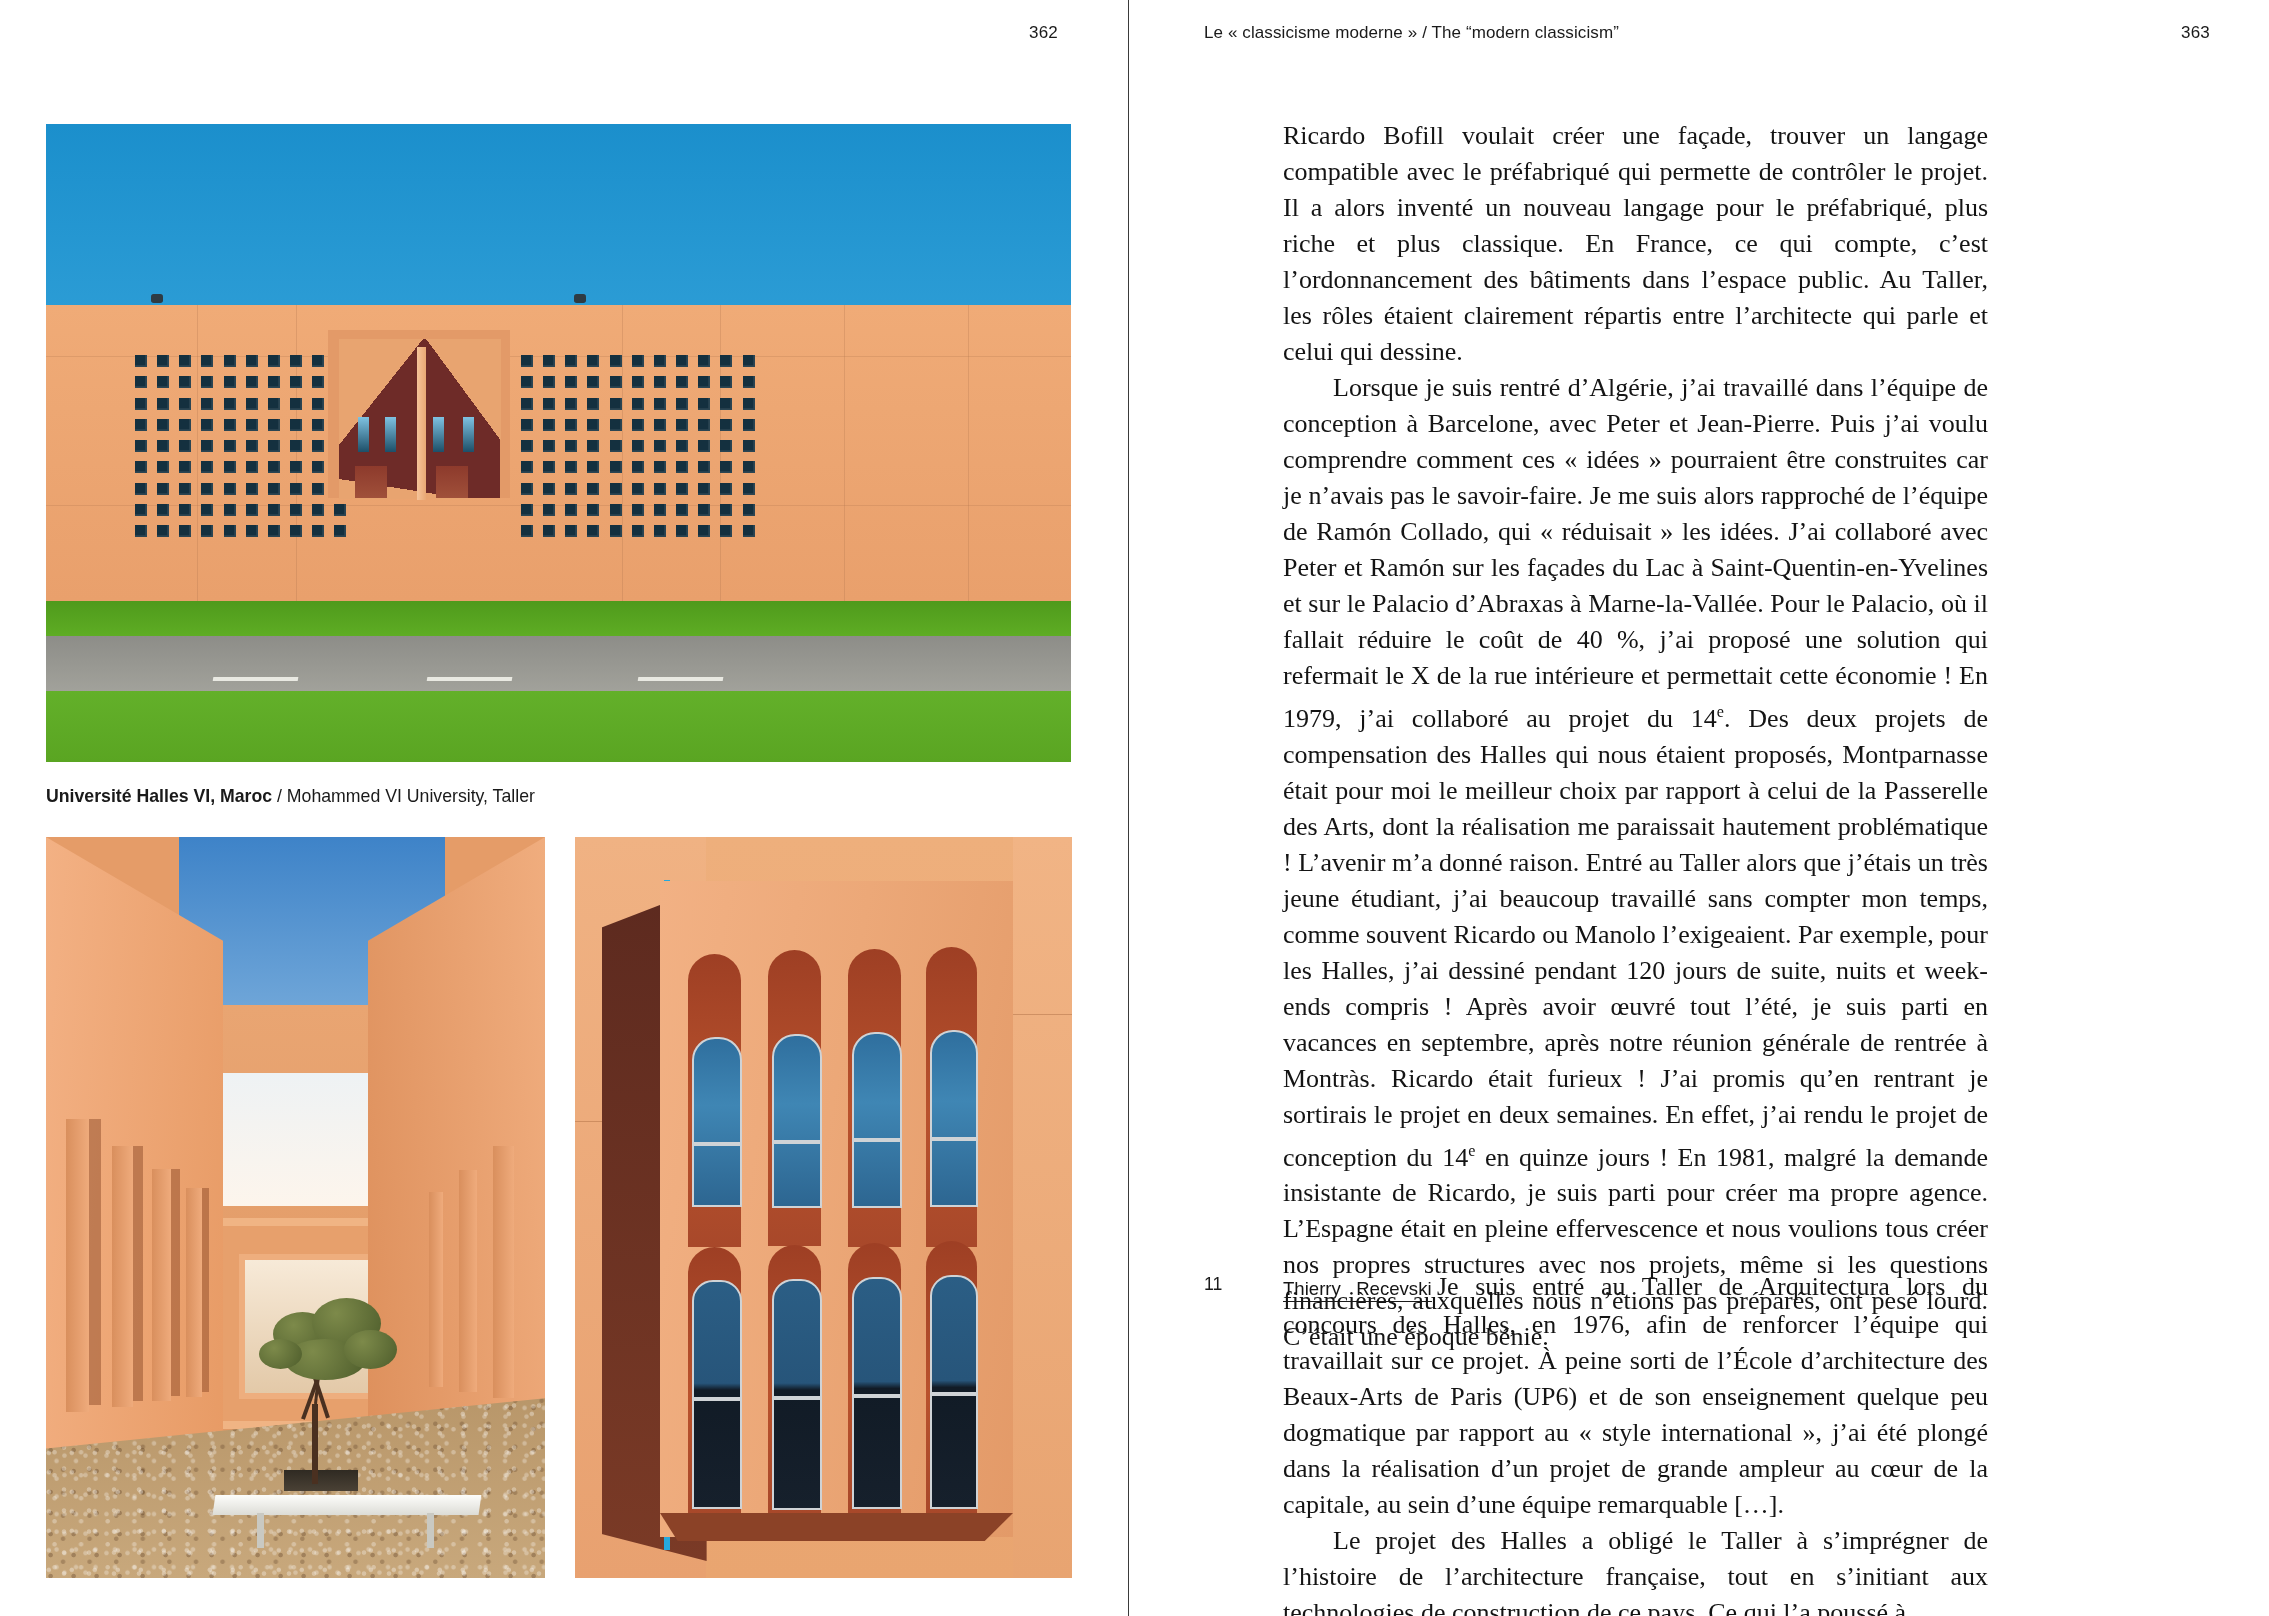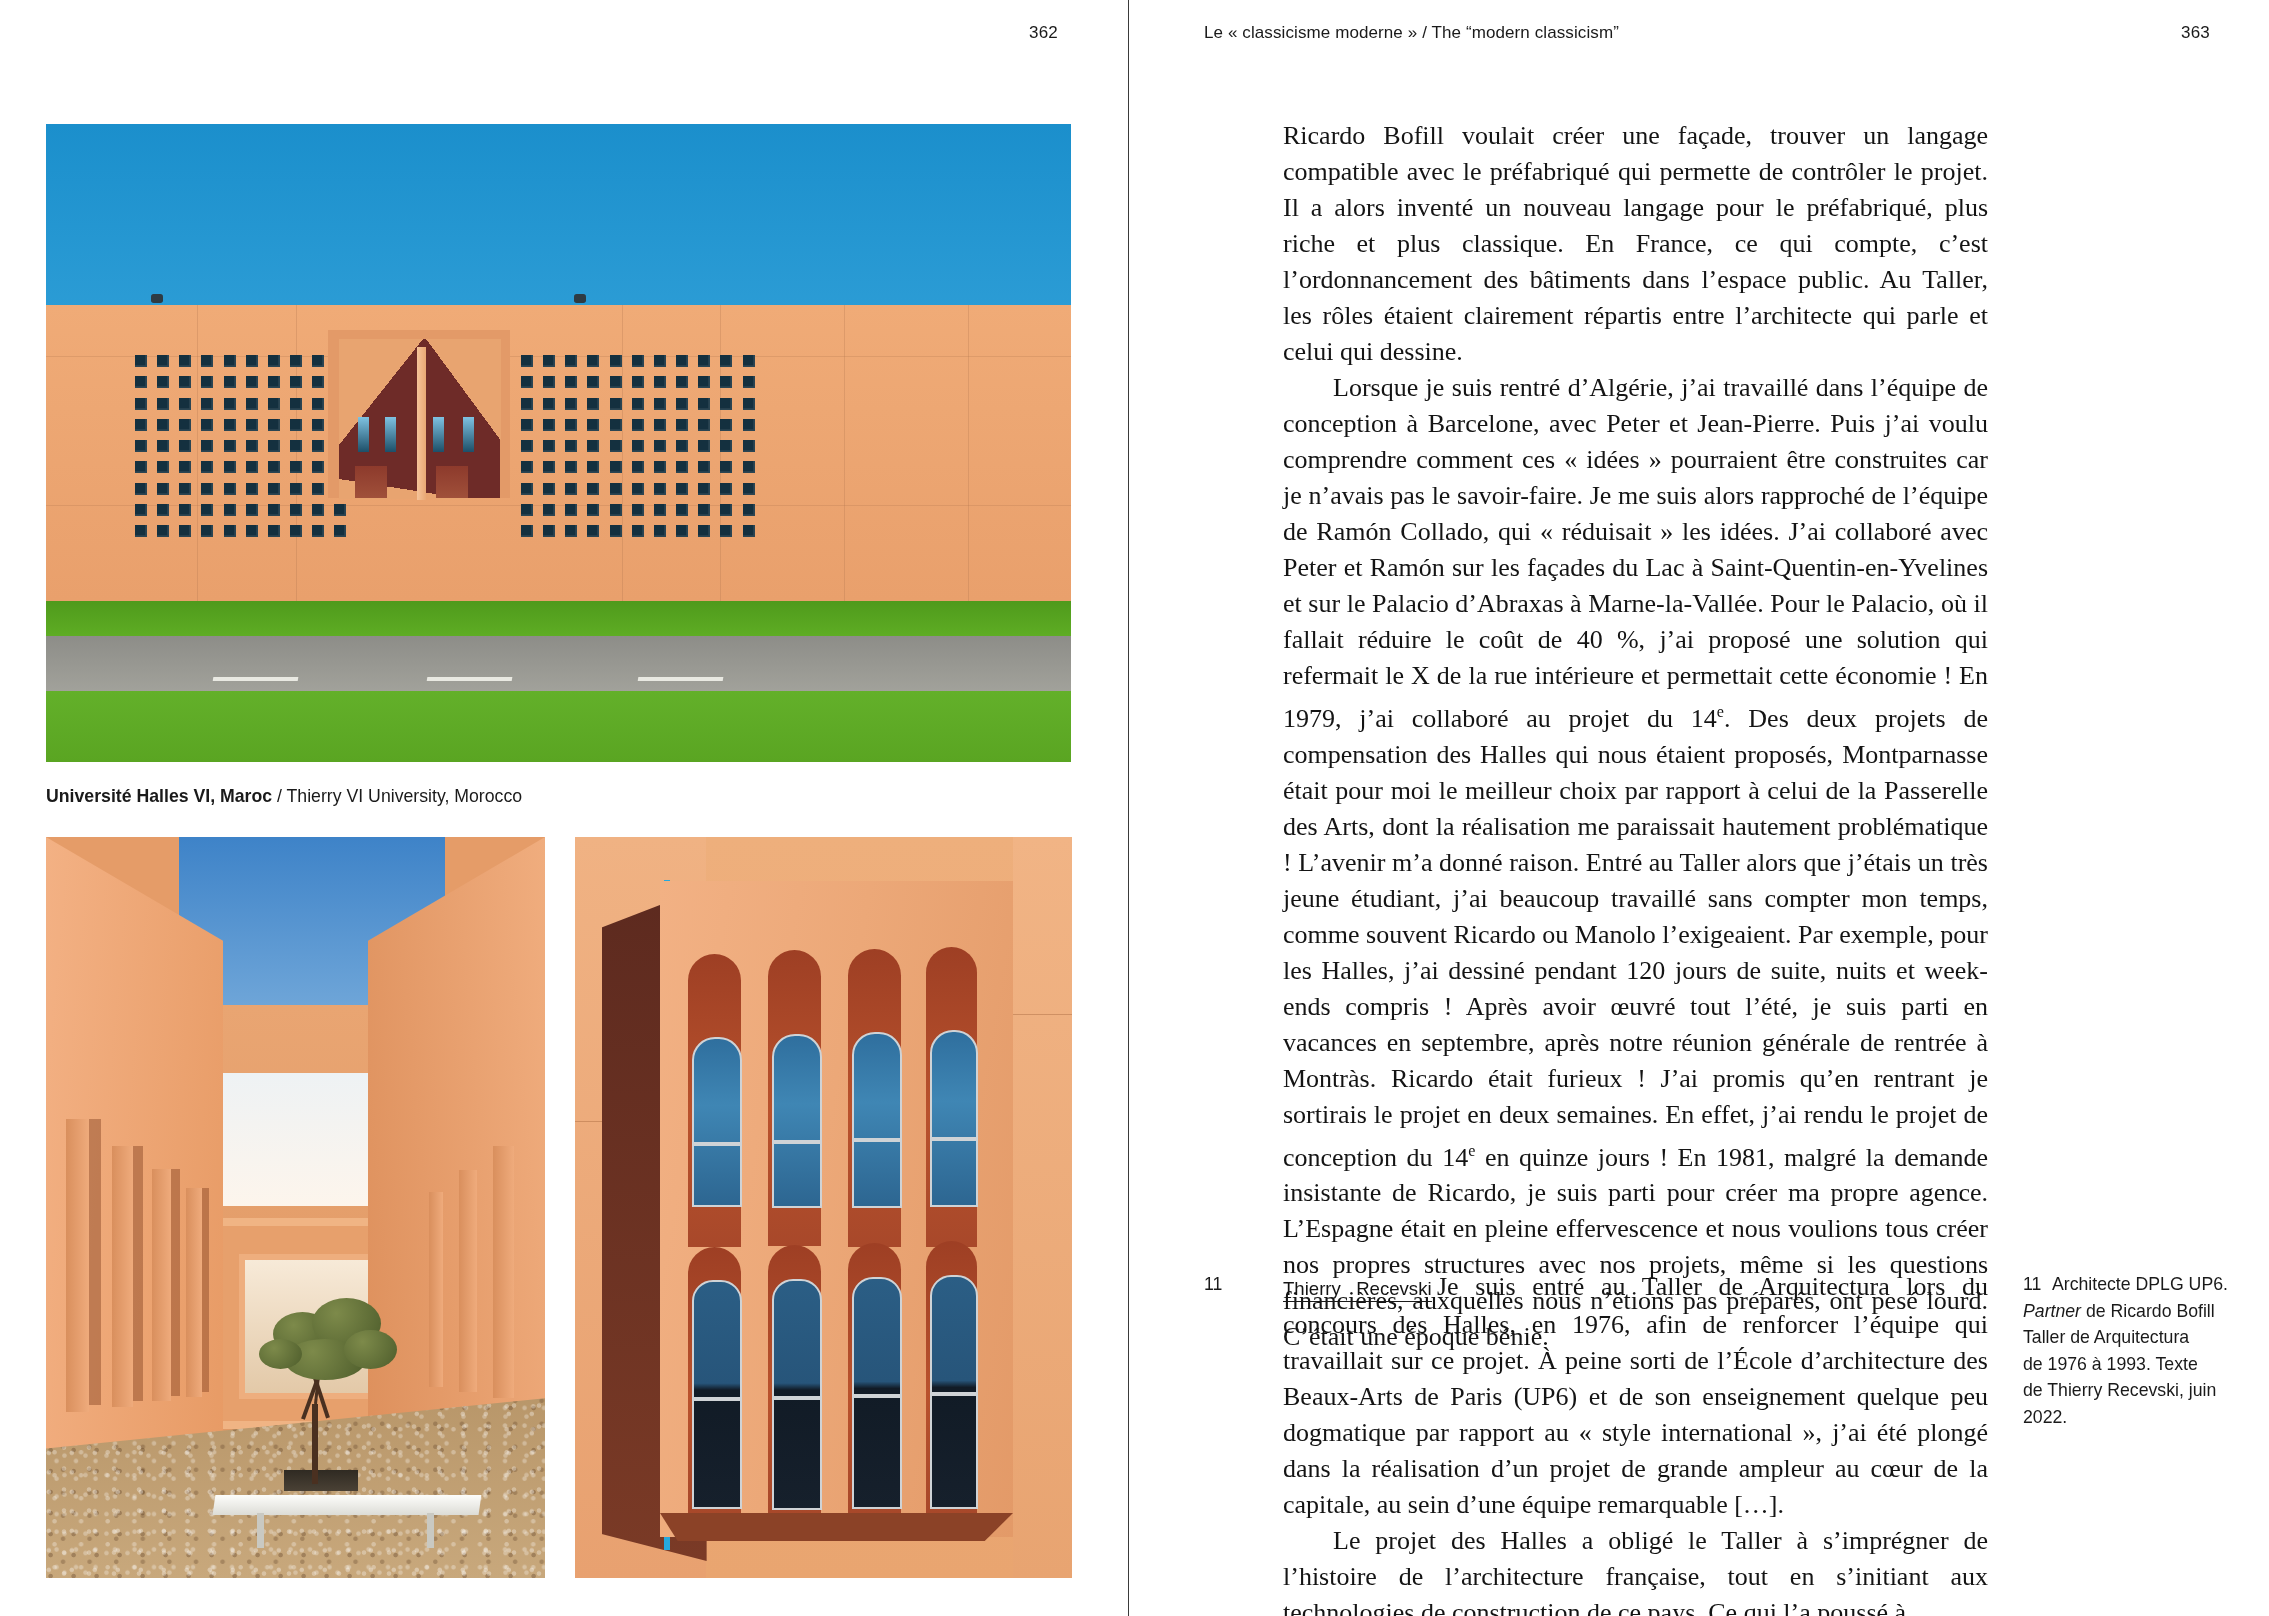--- a/index.html
+++ b/index.html
@@ -572,21 +572,21 @@
 
     <div class="grass-top"></div>
     <div class="road-top"></div>
     <div class="road-mark" style="left:167px;width:85px;"></div>
     <div class="road-mark" style="left:381px;width:85px;"></div>
     <div class="road-mark" style="left:592px;width:85px;"></div>
     <div class="grass-bottom"></div>
   </div>
 
   <div class="caption">
-    <b>Université Halles VI, Maroc</b><span class="reg"> / </span><span class="reg">Thierry VI University, Morocco</span>
+    <b>Université Halles VI, Maroc</b><span class="reg"> / </span><span class="reg">Mohammed VI University, Taller</span>
   </div>
 
   <div class="photo" id="photo-court">
     <div class="court-bg"></div>
     <div class="court-sky"></div>
     <div class="court-wall-far"></div>
     <div class="court-opening"></div>
     <div class="court-inner-frame"></div>
     <div class="court-inner-window"></div>
     <div class="court-wall-l"></div>
@@ -673,22 +673,15 @@
     <p class="body-p">Lorsque je suis rentré d’Algérie, j’ai travaillé dans l’équipe de conception à Barcelone, avec Peter et Jean-Pierre. Puis j’ai voulu comprendre comment ces « idées » pourraient être construites car je n’avais pas le savoir-faire. Je me suis alors rapproché de l’équipe de Ramón Collado, qui « réduisait » les idées. J’ai collaboré avec Peter et Ramón sur les façades du Lac à Saint-Quentin-en-Yvelines et sur le Palacio d’Abraxas à Marne-la-Vallée. Pour le Palacio, où il fallait réduire le coût de 40 %, j’ai proposé une solution qui refermait le X de la rue intérieure et permettait cette économie ! En 1979, j’ai collaboré au projet du 14<sup style="font-size:.62em">e</sup>. Des deux projets de compensation des Halles qui nous étaient proposés, Montparnasse était pour moi le meilleur choix par rapport à celui de la Passerelle des Arts, dont la réalisation me paraissait hautement problématique ! L’avenir m’a donné raison. Entré au Taller alors que j’étais un très jeune étudiant, j’ai beaucoup travaillé sans compter mon temps, comme souvent Ricardo ou Manolo l’exigeaient. Par exemple, pour les Halles, j’ai dessiné pendant 120 jours de suite, nuits et week-ends compris ! Après avoir œuvré tout l’été, je suis parti en vacances en septembre, après notre réunion générale de rentrée à Montràs. Ricardo était furieux ! J’ai promis qu’en rentrant je sortirais le projet en deux semaines. En effet, j’ai rendu le projet de conception du 14<sup style="font-size:.62em">e</sup> en quinze jours ! En 1981, malgré la demande insistante de Ricardo, je suis parti pour créer ma propre agence. L’Espagne était en pleine effervescence et nous voulions tous créer nos propres structures avec nos projets, même si les questions financières, auxquelles nous n’étions pas préparés, ont pesé lourd. C’était une époque bénie.</p>
   </div>
 
   <div class="note-num">11</div>
 
   <div class="note-block">
     <p class="body-p"><span class="speaker">Thierry Recevski</span><span>Je suis entré au Taller de Arquitectura lors du concours des Halles, en 1976, afin de renforcer l’équipe qui travaillait sur ce projet. À peine sorti de l’École d’architecture des Beaux-Arts de Paris (UP6) et de son enseignement quelque peu dogmatique par rapport au « style international », j’ai été plongé dans la réalisation d’un projet de grande ampleur au cœur de la capitale, au sein d’une équipe remarquable […].</span></p>
     <p class="body-p">Le projet des Halles a obligé le Taller à s’imprégner de l’histoire de l’architecture française, tout en s’initiant aux technologies de construction de ce pays. Ce qui l’a poussé à</p>
   </div>
 
-  <div class="margin-note">
-    <span class="mn-num">11</span><span>Architecte DPLG UP6.</span><br>
-    <i>Partner</i><span> de Ricardo Bofill</span><br>
-    <span>Taller de Arquitectura</span><br>
-    <span>de 1976 à 1993. Texte</span><br>
-    <span>de Thierry Recevski, juin 2022.</span>
-  </div>
 
 </div>
 
 
 </body></html>

